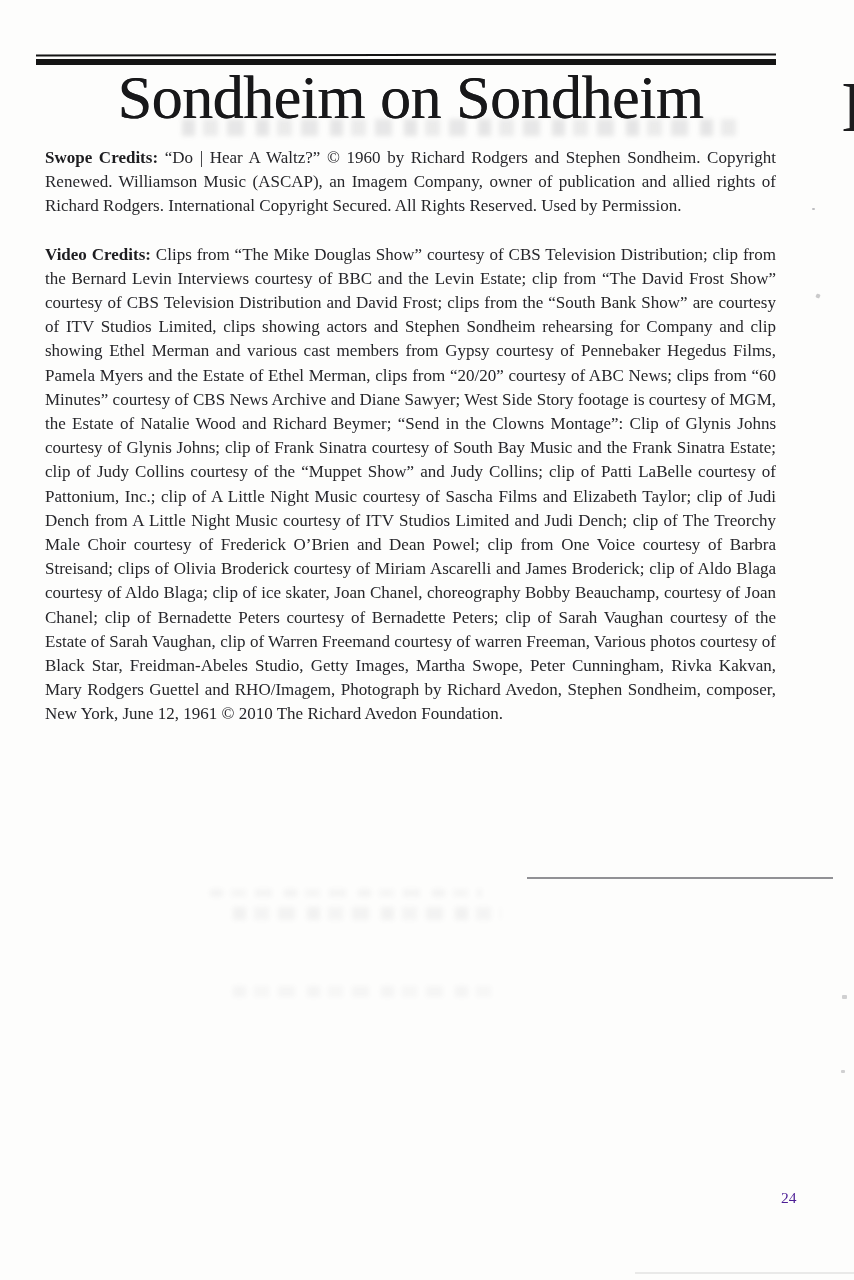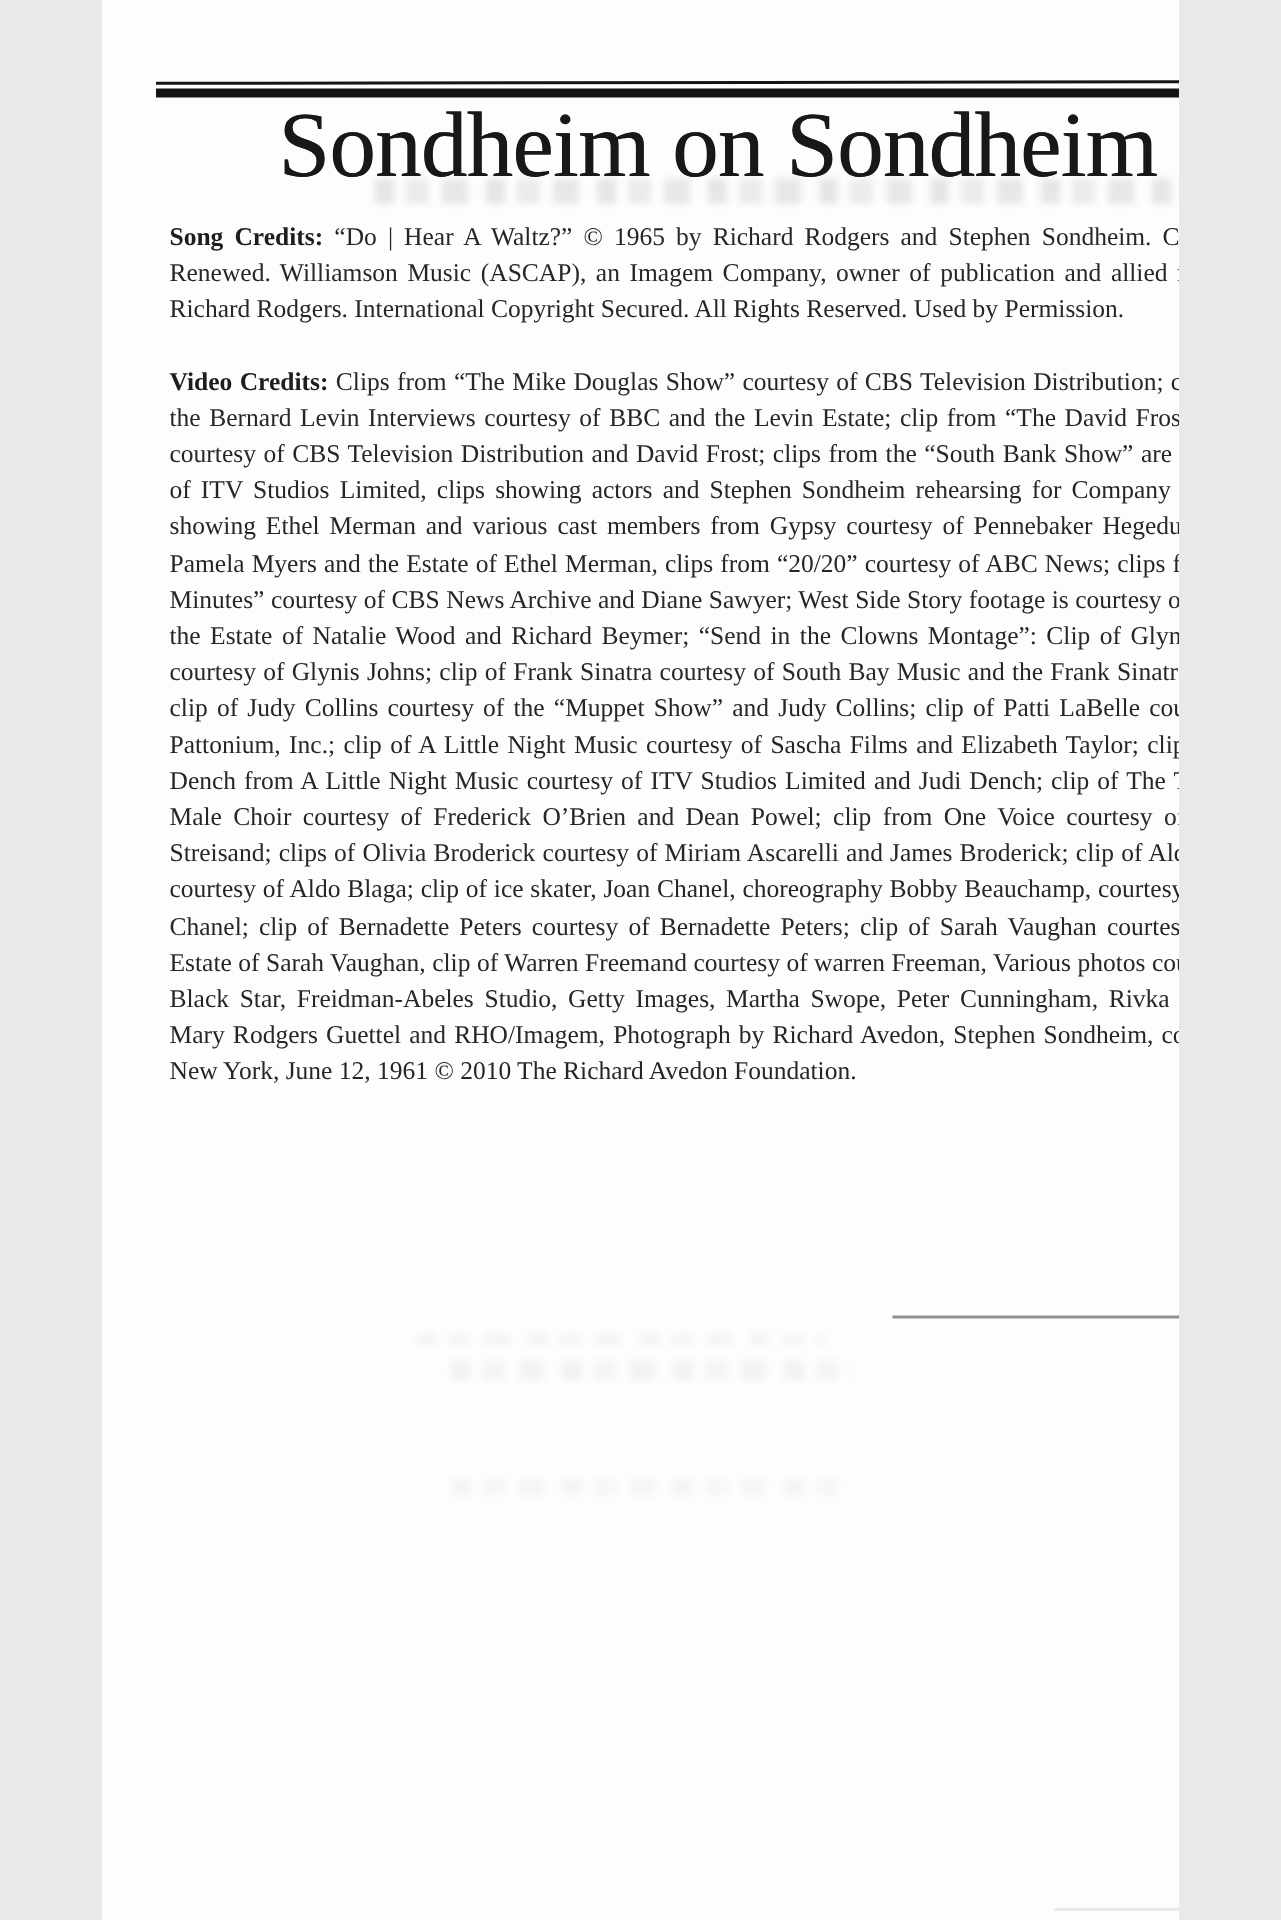--- a/index.html
+++ b/index.html
@@ -1,18 +1,18 @@
 <!DOCTYPE html>
 <html><head>
 <meta charset="utf-8">
 <style>
   html,body{margin:0;padding:0;background:#e9e9e7;}
   .sheet{
     position:relative;
-    width:718px;height:1280px;
+    width:854px;height:1280px;
     margin:0 auto;
     background:#fdfdfc;
     overflow:hidden;
     font-family:"Liberation Serif", serif;
     color:#232326;
   }
   
   .rule{position:absolute;left:36px;width:740px;background:#141414;}
   .rule.thin{top:54px;height:2px;transform:rotate(-0.08deg);}
   .rule.thick{top:59px;height:6px;}
@@ -73,21 +73,21 @@
 <div class="sheet">
 
   <div class="rule thin"></div>
   <div class="rule thick"></div>
 
   <h1 class="title">Sondheim on Sondheim</h1>
 
   <div class="ghost g-title"></div>
 
   <div class="body-text">
-    <p><strong class="lead">Song Credits:</strong> <span>“Do | Hear A Waltz?” © 1965 by Richard Rodgers and Stephen Sondheim. Copyright Renewed. Williamson Music (ASCAP), an Imagem Company, owner of publication and allied rights of Richard Rodgers. International Copyright Secured. All Rights Reserved. Used by Permission.</span></p>
+    <p><strong class="lead">Swope Credits:</strong> <span>“Do | Hear A Waltz?” © 1960 by Richard Rodgers and Stephen Sondheim. Copyright Renewed. Williamson Music (ASCAP), an Imagem Company, owner of publication and allied rights of Richard Rodgers. International Copyright Secured. All Rights Reserved. Used by Permission.</span></p>
 
 
     <p><strong class="lead">Video Credits:</strong> <span>Clips from “The Mike Douglas Show” courtesy of CBS Television Distribution; clip from the Bernard Levin Interviews courtesy of BBC and the Levin Estate; clip from “The David Frost Show” courtesy of CBS Television Distribution and David Frost; clips from the “South Bank Show” are courtesy of ITV Studios Limited, clips showing actors and Stephen Sondheim rehearsing for Company and clip showing Ethel Merman and various cast members from Gypsy courtesy of Pennebaker Hegedus Films, Pamela Myers and the Estate of Ethel Merman, clips from “20/20” courtesy of ABC News; clips from “60 Minutes” courtesy of CBS News Archive and Diane Sawyer; West Side Story footage is courtesy of MGM, the Estate of Natalie Wood and Richard Beymer; “Send in the Clowns Montage”: Clip of Glynis Johns courtesy of Glynis Johns; clip of Frank Sinatra courtesy of South Bay Music and the Frank Sinatra Estate; clip of Judy Collins courtesy of the “Muppet Show” and Judy Collins; clip of Patti LaBelle courtesy of Pattonium, Inc.; clip of A Little Night Music courtesy of Sascha Films and Elizabeth Taylor; clip of Judi Dench from A Little Night Music courtesy of ITV Studios Limited and Judi Dench; clip of The Treorchy Male Choir courtesy of Frederick O’Brien and Dean Powel; clip from One Voice courtesy of Barbra Streisand; clips of Olivia Broderick courtesy of Miriam Ascarelli and James Broderick; clip of Aldo Blaga courtesy of Aldo Blaga; clip of ice skater, Joan Chanel, choreography Bobby Beauchamp, courtesy of Joan Chanel; clip of Bernadette Peters courtesy of Bernadette Peters; clip of Sarah Vaughan courtesy of the Estate of Sarah Vaughan, clip of Warren Freemand courtesy of warren Freeman, Various photos courtesy of Black Star, Freidman-Abeles Studio, Getty Images, Martha Swope, Peter Cunningham, Rivka Kakvan, Mary Rodgers Guettel and RHO/Imagem, Photograph by Richard Avedon, Stephen Sondheim, composer, New York, June 12, 1961 © 2010 The Richard Avedon Foundation.</span></p>
   </div>
 
   <div class="side-divider"></div>
 
   <div class="ghost g1"></div>
   <div class="ghost g2"></div>
   <div class="ghost g3"></div>

